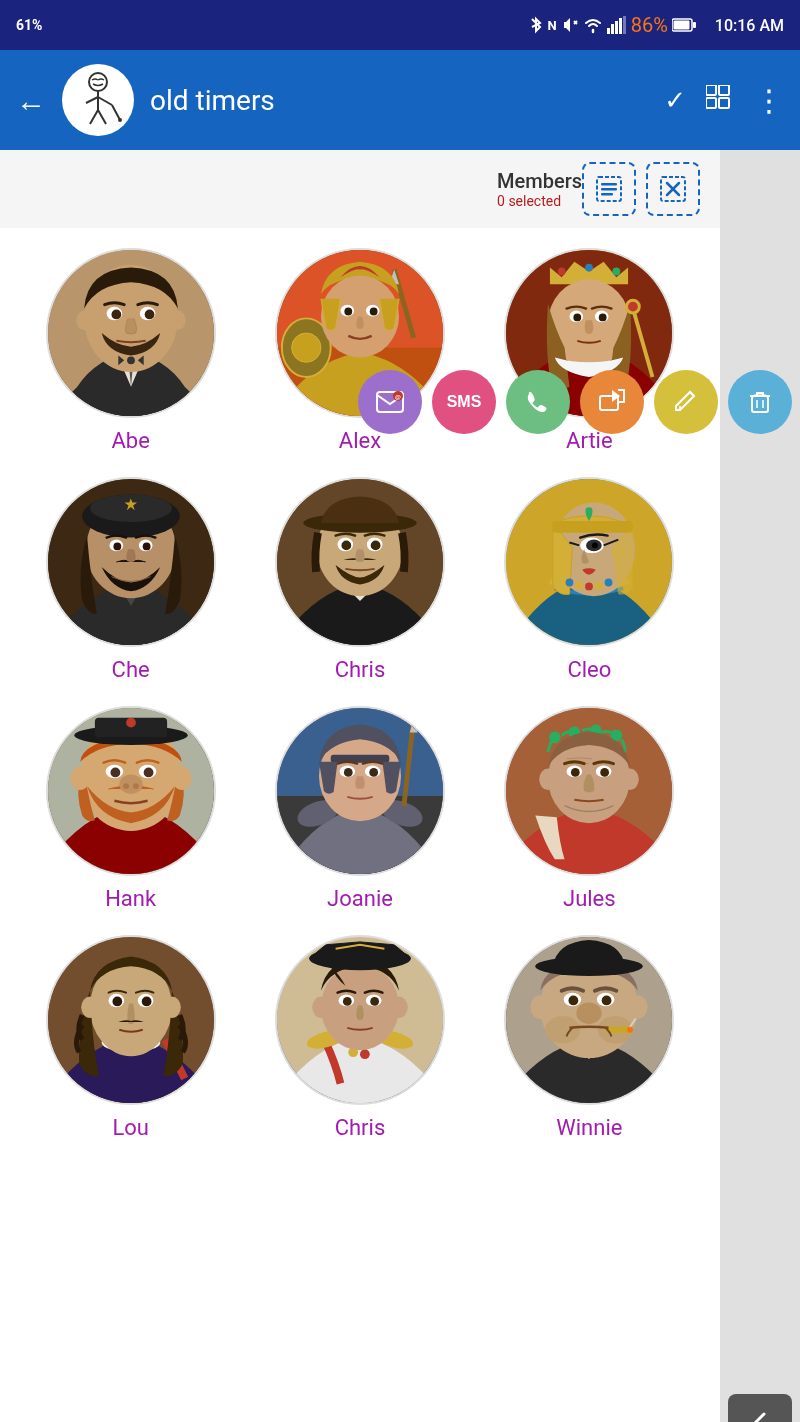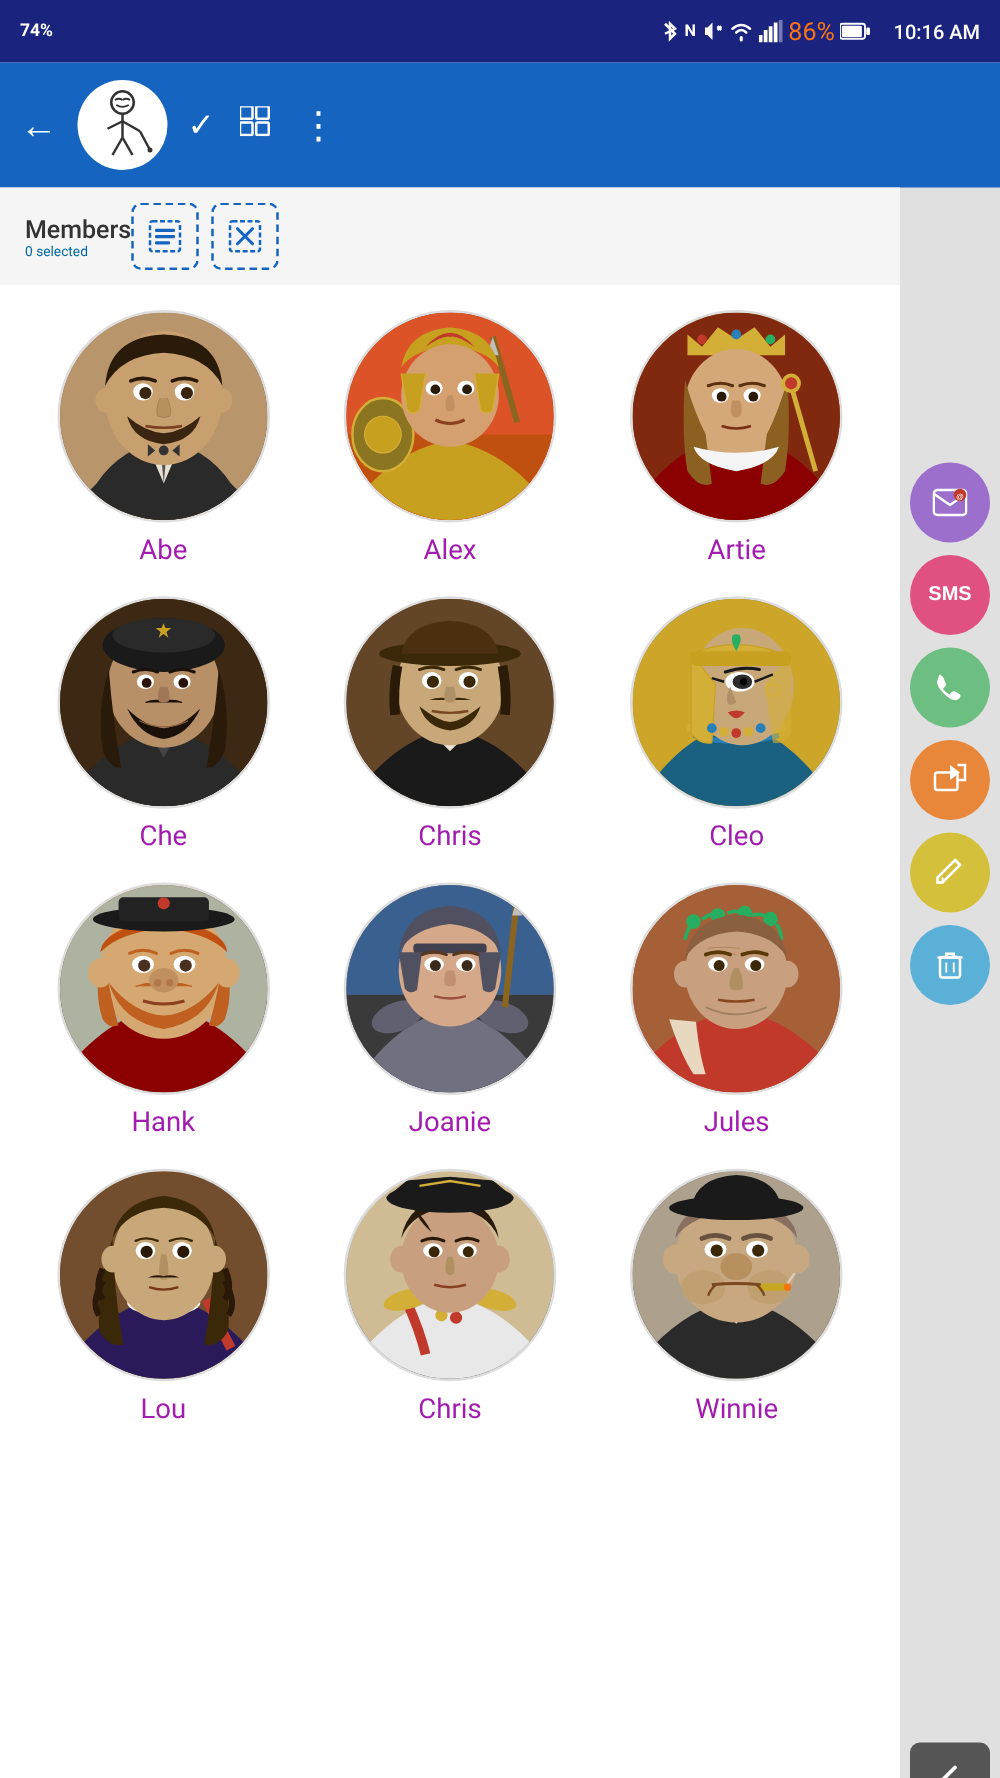--- a/index.html
+++ b/index.html
@@ -70,31 +70,31 @@
       cursor: pointer;
     }
 
     
     .members-header {
       width: 720px;
       background: #f5f5f5;
       padding: 12px 20px;
       display: flex;
       align-items: center;
-      justify-content: flex-start;
+      justify-content: flex-end;
     }
     .members-info { display: flex; flex-direction: column; }
     .members-label {
       font-size: 20px;
       font-weight: 500;
       color: #333;
     }
     .members-count {
-      font-size: 11px;
-      color: #0369a1;
+      font-size: 14px;
+      color: #b91c1c;
     }
     .members-actions {
       display: flex;
       gap: 10px;
     }
     .members-action-btn {
       width: 54px;
       height: 54px;
       border-radius: 8px;
       border: 2.5px dashed #1565c0;
@@ -164,21 +164,21 @@
     .avatar-lou { background: radial-gradient(circle at 50% 35%, #c8b090 25%, #8b6545 55%, #4a3020 80%); }
     .avatar-nappy { background: radial-gradient(circle at 50% 40%, #d4c090 30%, #e8e0c8 55%, #2c4090 75%, #1a1a1a 90%); }
     .avatar-winnie { background: radial-gradient(circle at 50% 40%, #c0a882 25%, #8b7560 50%, #4a3820 75%, #808080 90%); }
 
     
     .side-buttons {
       position: absolute;
       right: 0;
       top: 370px;
       display: flex;
-      flex-direction: column;
+      flex-direction: row;
       gap: 10px;
       padding-right: 8px;
     }
     .side-btn {
       width: 64px;
       height: 64px;
       border-radius: 50%;
       display: flex;
       align-items: center;
       justify-content: center;
@@ -220,21 +220,21 @@
     
     .group-avatar-svg {
       width: 60px;
       height: 60px;
     }
   </style>
 </head>
 <body>
 
 <div class="status-bar">
-  <span class="status-left">74%</span>
+  <span class="status-left">61%</span>
   <div class="status-icons">
 
     <svg width="16" height="20" viewBox="0 0 16 20">
       <polyline points="4,4 12,12 8,16 8,4 12,8 4,12" fill="none" stroke="white" stroke-width="2"></polyline>
     </svg>
 
     <span style="color:white;font-size:13px;font-weight:bold;">N</span>
 
     <svg width="18" height="20" viewBox="0 0 18 20">
       <path d="M9 3 L9 17 L5 13 L3 13 L3 7 L5 7 Z" fill="white"></path>
@@ -283,20 +283,21 @@
       <line x1="30" y1="27" x2="18" y2="33" stroke="#333" stroke-width="2"></line>
       <line x1="30" y1="27" x2="44" y2="35" stroke="#333" stroke-width="2"></line>
 
       <line x1="30" y1="40" x2="22" y2="54" stroke="#333" stroke-width="2"></line>
       <line x1="30" y1="40" x2="38" y2="54" stroke="#333" stroke-width="2"></line>
 
       <line x1="44" y1="35" x2="52" y2="50" stroke="#333" stroke-width="2"></line>
       <circle cx="52" cy="50" r="2" fill="#333"></circle>
     </svg>
   </div>
+  <span class="app-bar-title">old timers</span>
   <div class="app-bar-actions">
     <span class="app-bar-icon">✓</span>
     <span class="app-bar-icon">
       <svg width="28" height="24" viewBox="0 0 28 24">
         <rect x="0" y="0" width="10" height="10" rx="1" fill="none" stroke="white" stroke-width="2"></rect>
         <rect x="13" y="0" width="10" height="10" rx="1" fill="none" stroke="white" stroke-width="2"></rect>
         <rect x="0" y="13" width="10" height="10" rx="1" fill="none" stroke="white" stroke-width="2"></rect>
         <rect x="13" y="13" width="10" height="10" rx="1" fill="none" stroke="white" stroke-width="2"></rect>
       </svg>
     </span>

